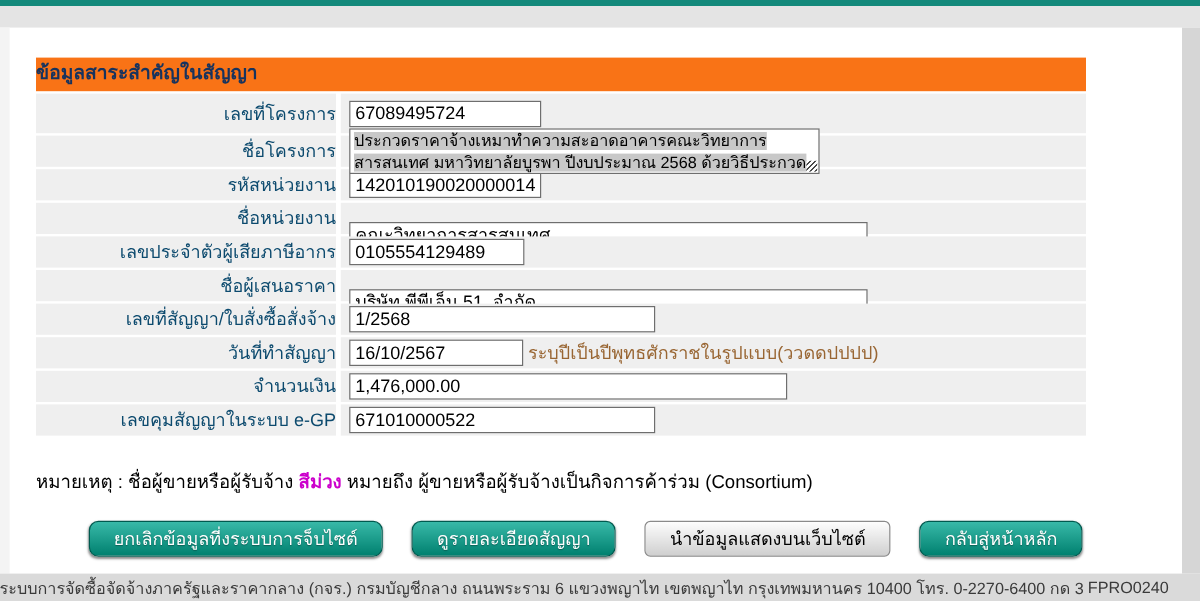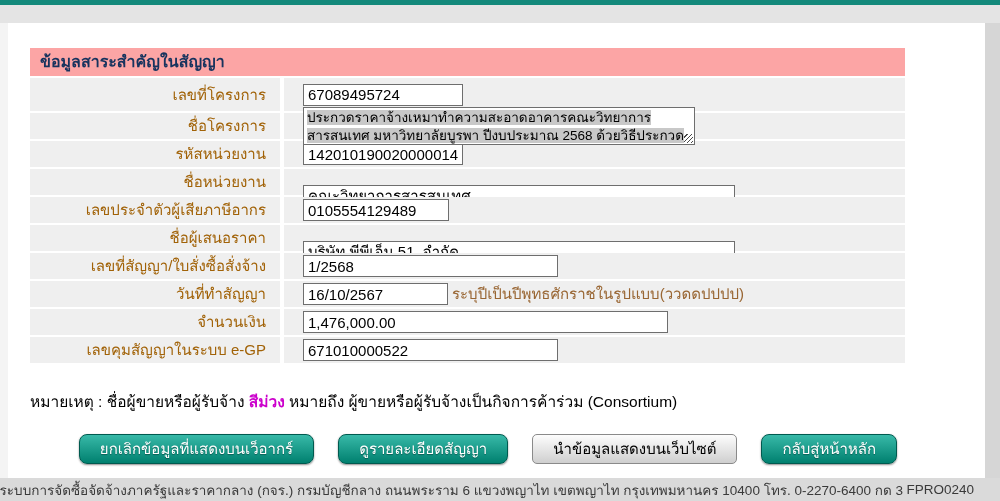--- a/index.html
+++ b/index.html
@@ -7,33 +7,33 @@
     width:1000px; height:501px; position:relative; overflow:hidden;
     background:#ffffff; font-family:"Liberation Sans", sans-serif;
   }
   .topbar { position:absolute; top:0; left:0; width:1000px; height:5px; background:#13897b; }
   .graybar { position:absolute; top:5px; left:0; width:1000px; height:18px; background:#e4e4e4; }
   .side-left { position:absolute; top:23px; left:0; width:8px; height:455px; background:#f4f4f4; }
   .side-right { position:absolute; top:23px; right:0; width:15px; height:455px; background:#d6d6d6; }
 
   .form-panel { position:absolute; left:30px; top:48px; width:875px; }
   .form-header {
-    height:28px; background:#fca5a5; color:#17335e; font-weight:bold;
-    font-size:16px; line-height:28px; padding-left:10px; box-sizing:border-box;
+    height:28px; background:#f97316; color:#17335e; font-weight:bold;
+    font-size:16px; line-height:28px; box-sizing:border-box;
     margin-bottom:2px;
   }
   .frow { display:flex; margin-bottom:2px; }
   .flabel {
     width:250px; background:#efefef; box-sizing:border-box;
-    font-size:15px; color:#a16207;
-    display:flex; align-items:center; justify-content:flex-end; padding-right:14px;
+    font-size:15px; color:#0c4a6e;
+    display:flex; align-items:center; justify-content:flex-end; 
   }
   .fvalue {
     flex:1; background:#efefef; margin-left:4px;
-    display:flex; align-items:center; padding-left:19px;
+    display:flex; align-items:center; padding-left:7px;
   }
   .h33 { height:33px; } .h42 { height:26px; } .h26 { height:26px; }
 
   input.field {
     height:22px; border:1px solid #6e6e6e; background:#ffffff;
     font-family:"Liberation Sans", sans-serif; font-size:15px; color:#000;
     padding:0 4px; box-sizing:border-box; border-radius:0;
   }
   .w160 { width:160px; } .w448 { width:432px;margin-top:28px; } .w146 { width:146px; }
   .w255 { width:255px; } .w145 { width:145px; } .w365 { width:365px; }
@@ -165,21 +165,21 @@
     <div class="fvalue">
       <input class="field w255" value="671010000522" style="">
     </div>
   </div>
 
 </div>
 
 <div class="remark"><span>หมายเหตุ : ชื่อผู้ขายหรือผู้รับจ้าง </span><span class="magenta">สีม่วง</span><span> หมายถึง ผู้ขายหรือผู้รับจ้างเป็นกิจการค้าร่วม (Consortium)</span></div>
 
 <div class="button-row">
-  <button class="btn btn-teal">ยกเลิกข้อมูลที่แสดงบนเว็อากร์</button>
+  <button class="btn btn-teal">ยกเลิกข้อมูลที่งระบบการจ็บไซต์</button>
   <button class="btn btn-teal">ดูรายละเอียดสัญญา</button>
   <button class="btn btn-gray">นำข้อมูลแสดงบนเว็บไซต์</button>
   <button class="btn btn-teal">กลับสู่หน้าหลัก</button>
 </div>
 
 <div class="footer">
   <span class="footer-text">งระบบการจัดซื้อจัดจ้างภาครัฐและราคากลาง (กจร.) กรมบัญชีกลาง ถนนพระราม 6 แขวงพญาไท เขตพญาไท กรุงเทพมหานคร 10400 โทร. 0-2270-6400 กด 3</span>
   <span class="footer-code">FPRO0240</span>
 </div>
 

